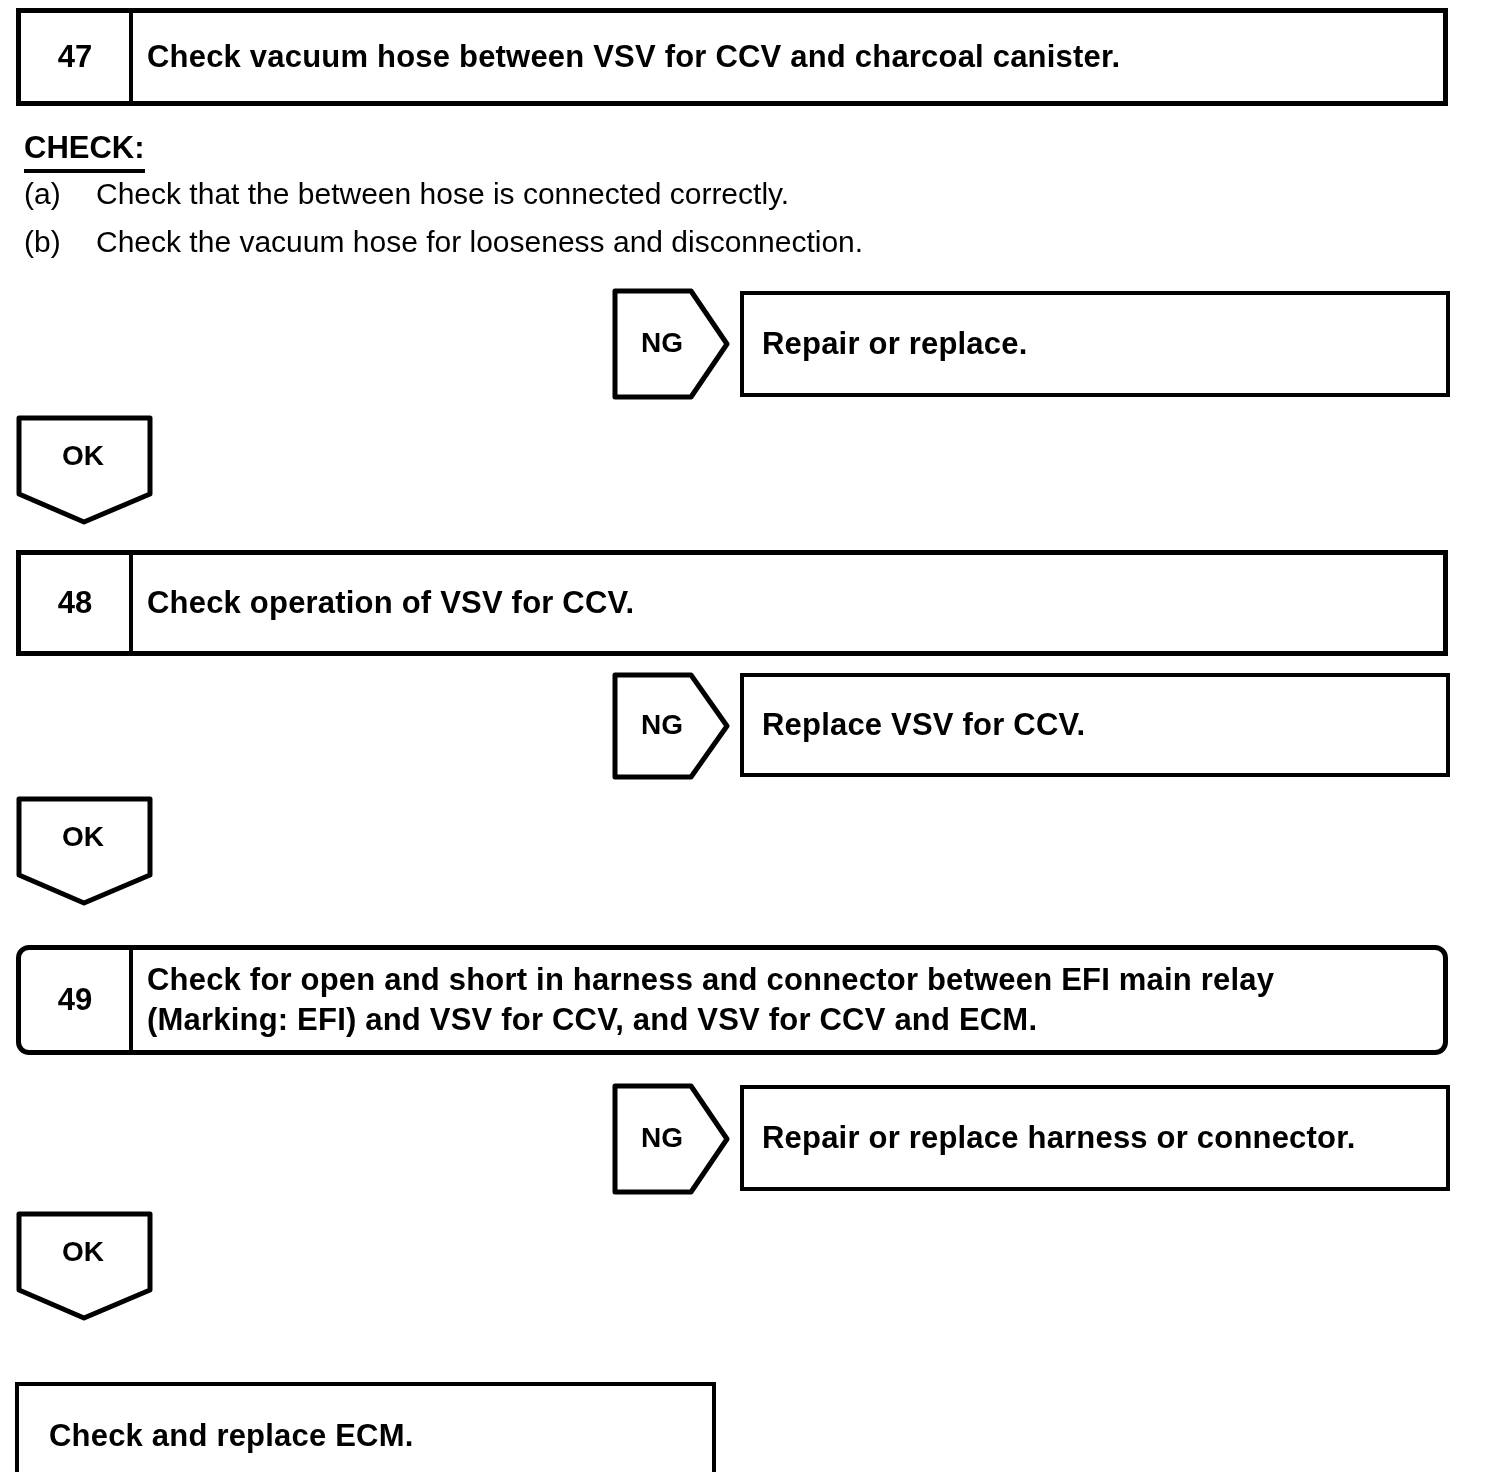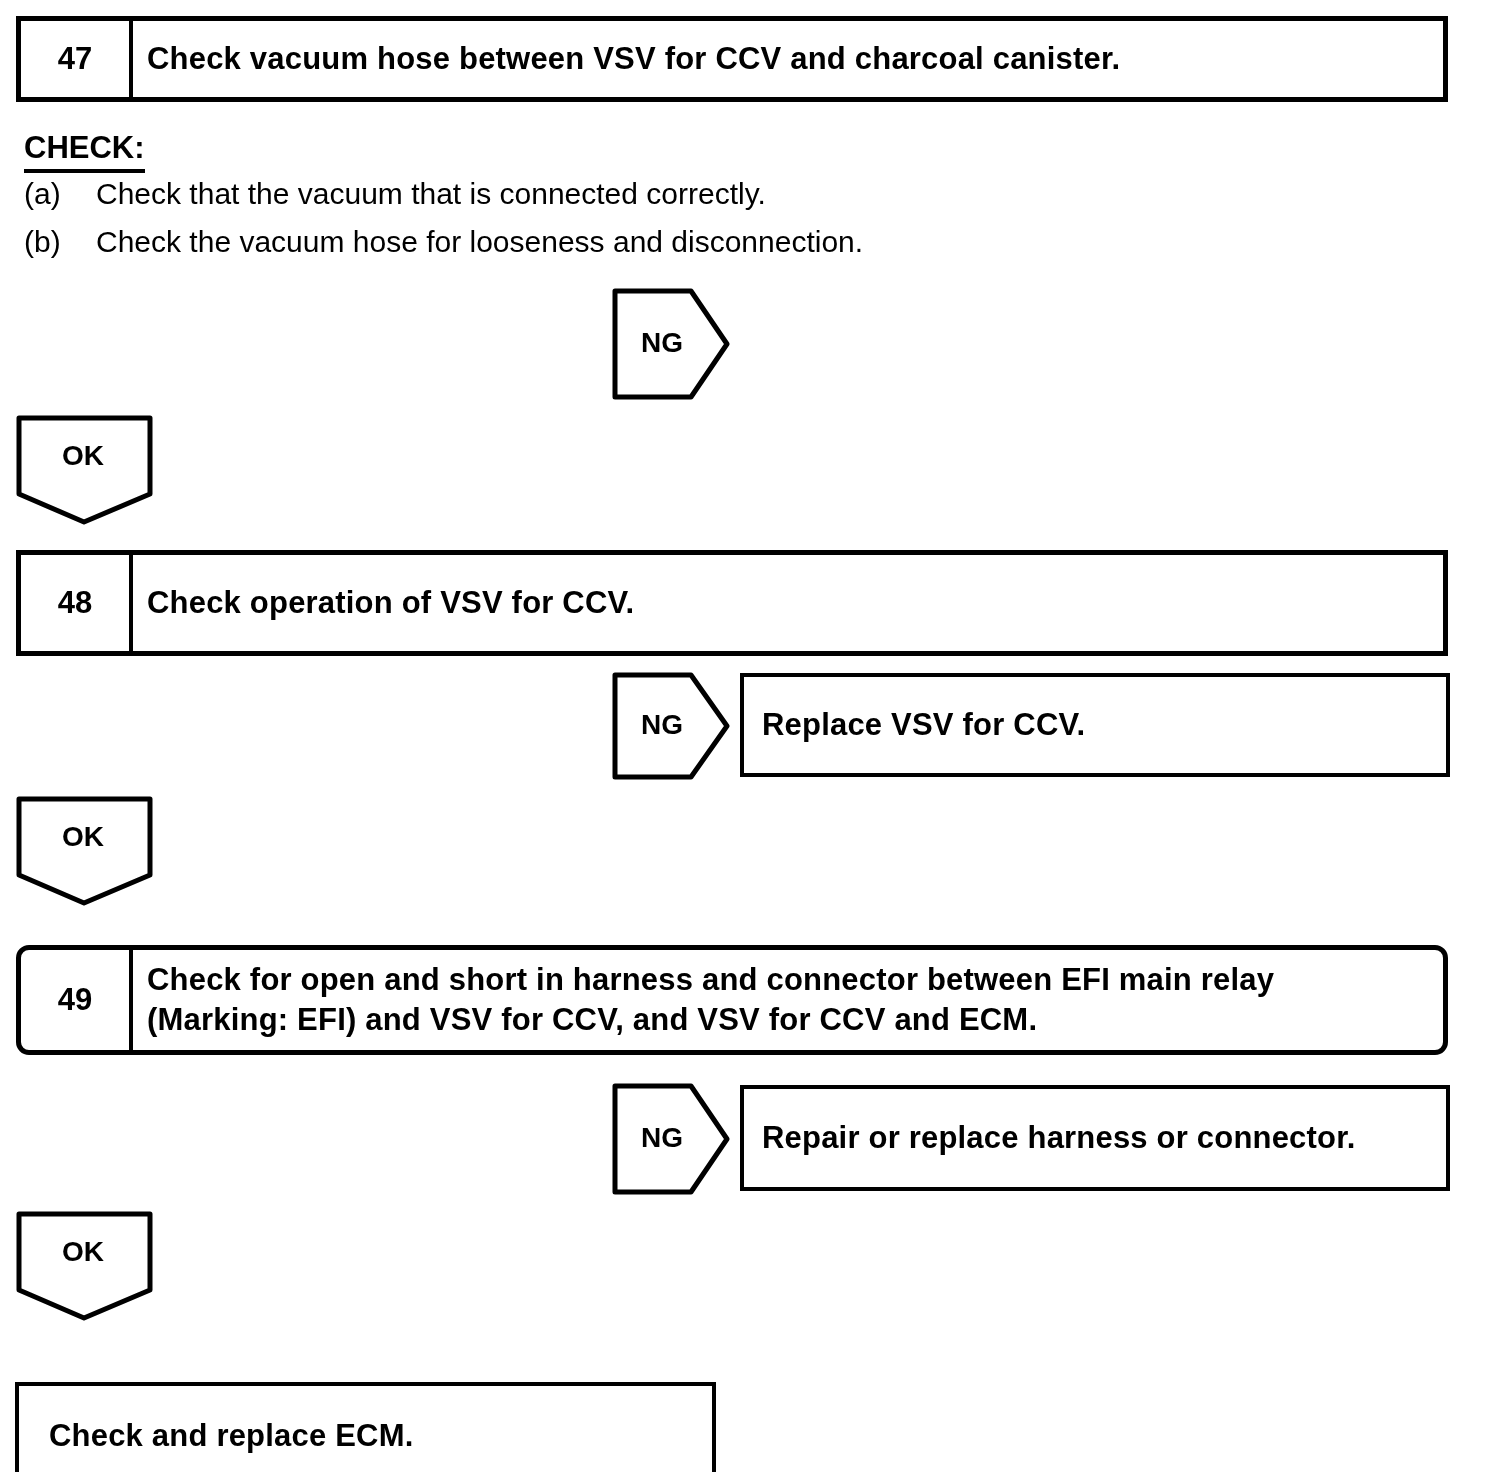--- a/index.html
+++ b/index.html
@@ -112,37 +112,40 @@
     font-weight: bold;
     font-size: 31px;
     letter-spacing: 0.2px;
   }
 </style>
 </head>
 <body>
 
 <div class="page">
 
-  <div class="step-box" style="top:16px;height:86px;">
+  <div class="step-box" style="top:8px;height:98px;">
     <div class="num-cell">47</div>
     <div class="title-cell">Check vacuum hose between VSV for CCV and charcoal canister.</div>
   </div>
 
   <div class="check-heading">CHECK:</div>
   <div class="check-item" style="top:176px;">
-    <span class="check-label">(a)</span><span>Check that the vacuum that is connected correctly.</span>
+    <span class="check-label">(a)</span><span>Check that the between hose is connected correctly.</span>
   </div>
   <div class="check-item" style="top:216px;margin-top:8px;">
     <span class="check-label">(b)</span><span>Check the vacuum hose for looseness and disconnection.</span>
   </div>
 
   <svg class="flow-shape" style="left:612px;top:288px;" width="118" height="112" viewBox="0 0 118 112">
     <polygon points="3,3 79,3 115,56 79,109 3,109"></polygon>
     <text x="50" y="57" text-anchor="middle" dominant-baseline="middle">NG</text>
   </svg>
+  <div class="answer-box" style="top:291px;height:106px;">
+    <span>Repair or replace.</span>
+  </div>
 
   <svg class="flow-shape" style="left:16px;top:415px;" width="138" height="110" viewBox="0 0 138 110">
     <polygon points="3,3 134,3 134,79 68,107 3,79"></polygon>
     <text x="67" y="43" text-anchor="middle" dominant-baseline="middle">OK</text>
   </svg>
 
   <div class="step-box" style="top:550px;height:106px;">
     <div class="num-cell">48</div>
     <div class="title-cell">Check operation of VSV for CCV.</div>
   </div>

